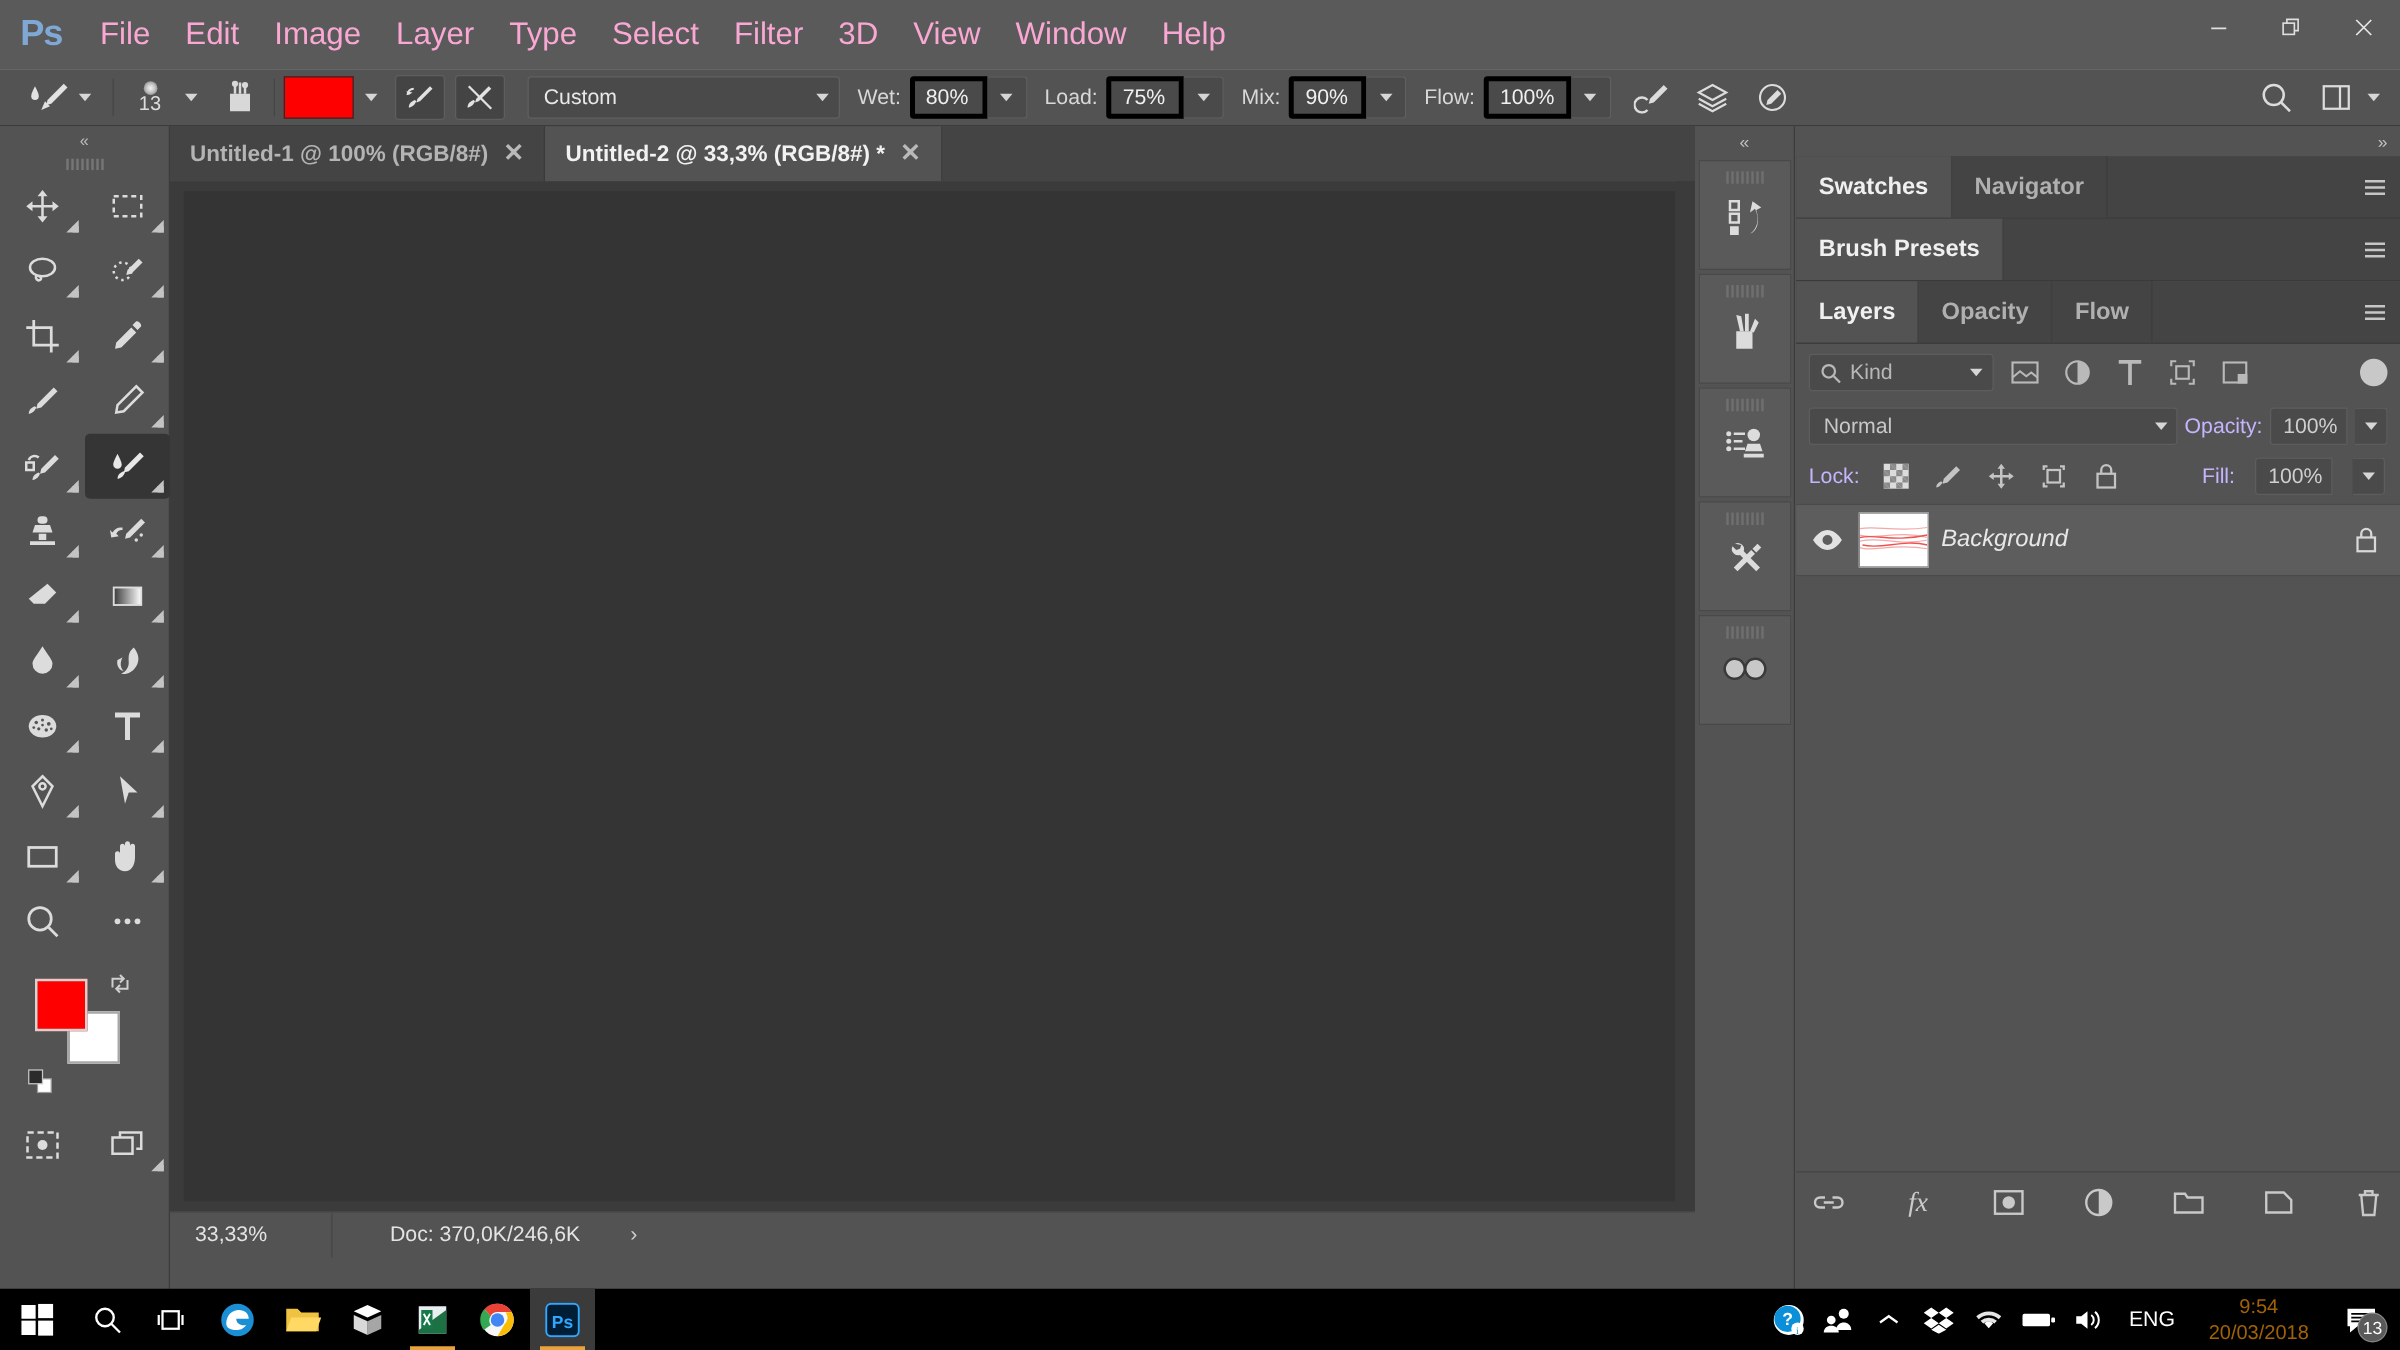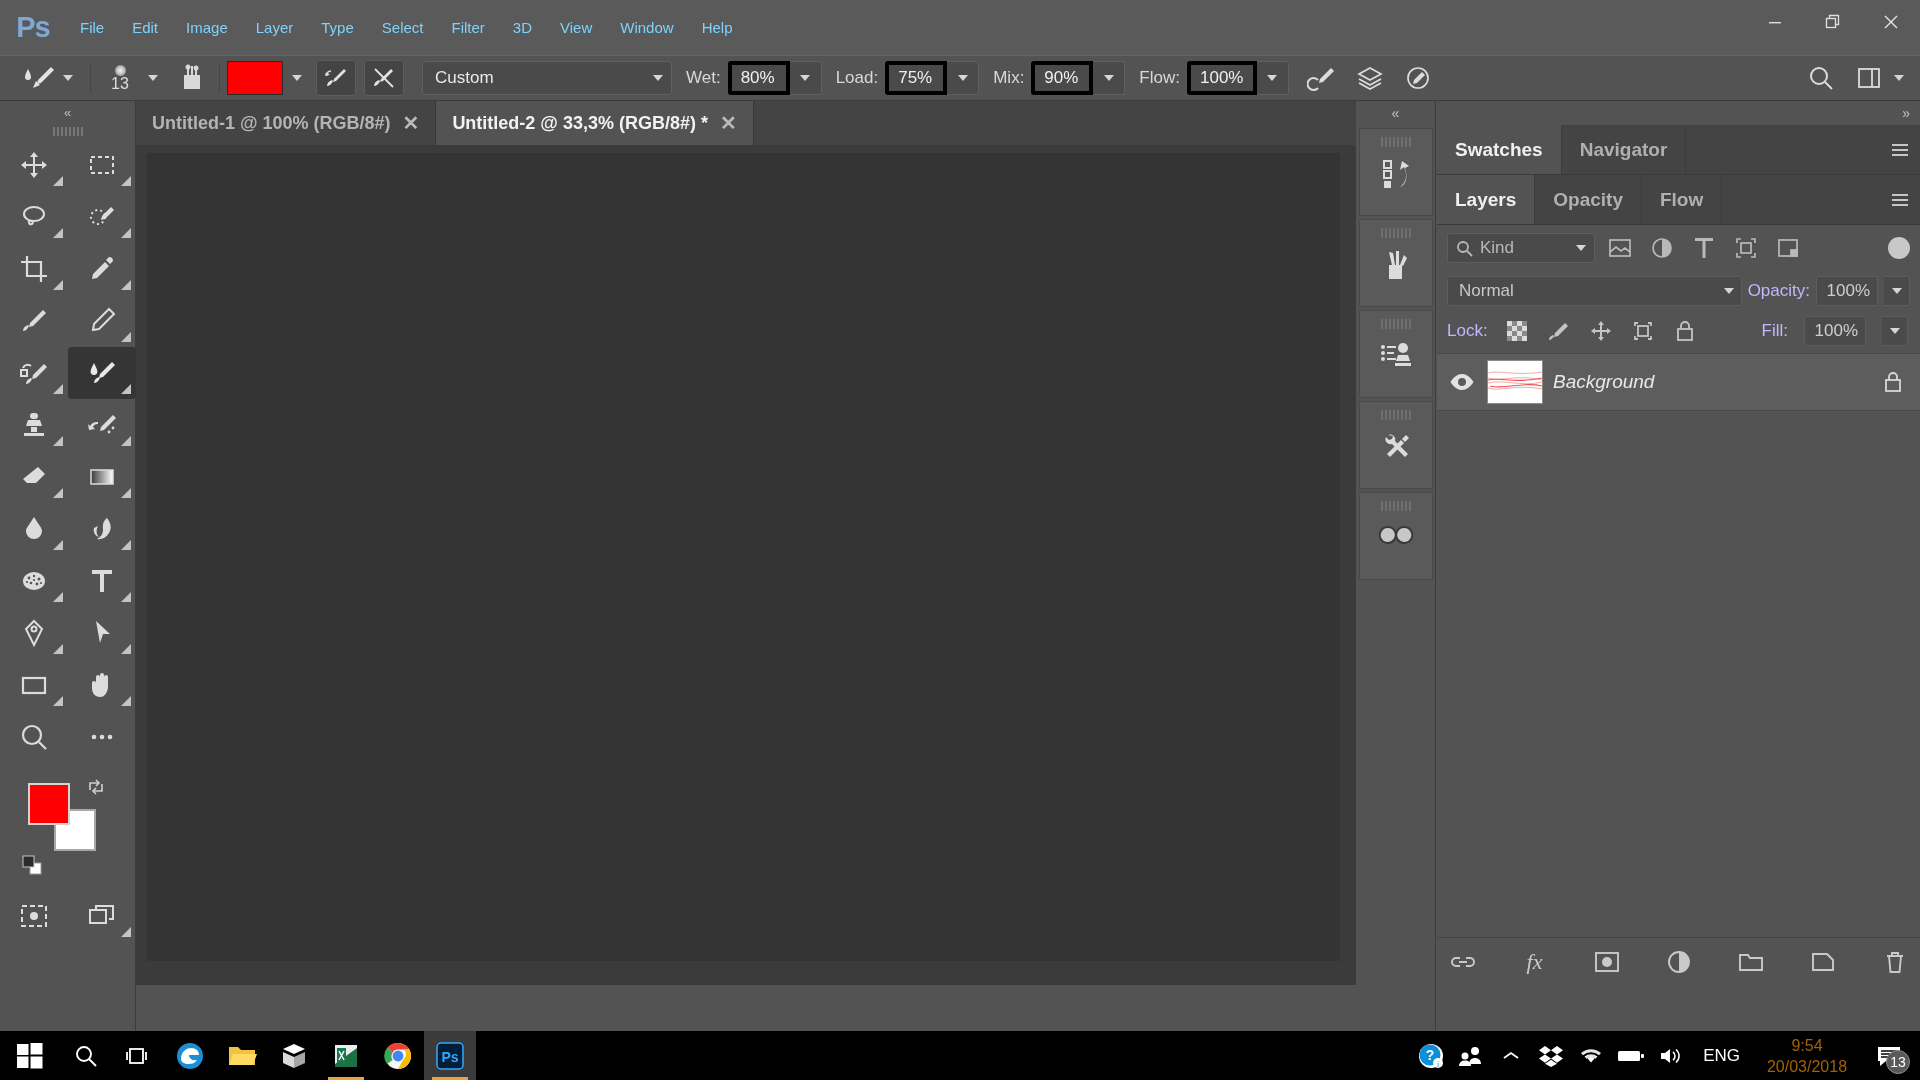--- a/index.html
+++ b/index.html
@@ -18,21 +18,21 @@
     background: #5a5a5a; display: flex; align-items: center;
   }
   .ps-logo {
     width: 66px; height: 55px; display: flex; align-items: center; justify-content: center;
     color: #7fa9d4; font-size: 29px; font-weight: bold; letter-spacing: -1px;
     font-family: "Liberation Sans", sans-serif;
   }
   .menu-items { display: flex; align-items: center; height: 55px; }
   .menu-item {
     padding: 0 14px; height: 55px; display: flex; align-items: center;
-    color: #7dd3fc; font-size: 15px; cursor: default; white-space: nowrap;
+    color: #f9a8d4; font-size: 25px; cursor: default; white-space: nowrap;
   }
 
   .wincontrols { position: absolute; right: 0; top: 0; display: flex; height: 44px; }
   .wc {
     width: 58px; height: 44px; display: flex; align-items: center; justify-content: center;
     color: #e0e0e0;
   }
 
   
   .optionsbar {
@@ -681,20 +681,25 @@
       <span class="tab-close">✕</span>
     </div>
   </div>
 
   <div class="canvas-area">
     <div class="canvas-doc"></div>
     <div class="canvas-scroll-v"></div>
     <div class="canvas-scroll-h"></div>
   </div>
 
+  <div class="statusbar">
+    <div class="status-zoom">33,33%</div>
+    <div class="status-doc">Doc: 370,0K/246,6K</div>
+    <div class="status-arrow">›</div>
+  </div>
 
   <div class="dockrail">
     <div class="rail-collapse">«</div>
 
     <div class="rail-item">
       <div class="rail-grip">
           <i></i>
           <i></i>
           <i></i>
           <i></i>
@@ -794,20 +799,28 @@
     <div class="tabrow">
       <div class="ptab active">Swatches</div>
       <div class="ptab">Navigator</div>
       <div class="pmenu">
           <i></i>
           <i></i>
           <i></i>
         </div>
     </div>
 
+    <div class="tabrow">
+      <div class="ptab active">Brush Presets</div>
+      <div class="pmenu">
+          <i></i>
+          <i></i>
+          <i></i>
+        </div>
+    </div>
 
     <div class="tabrow">
       <div class="ptab active">Layers</div>
       <div class="ptab">Opacity</div>
       <div class="ptab">Flow</div>
       <div class="pmenu">
           <i></i>
           <i></i>
           <i></i>
         </div>

